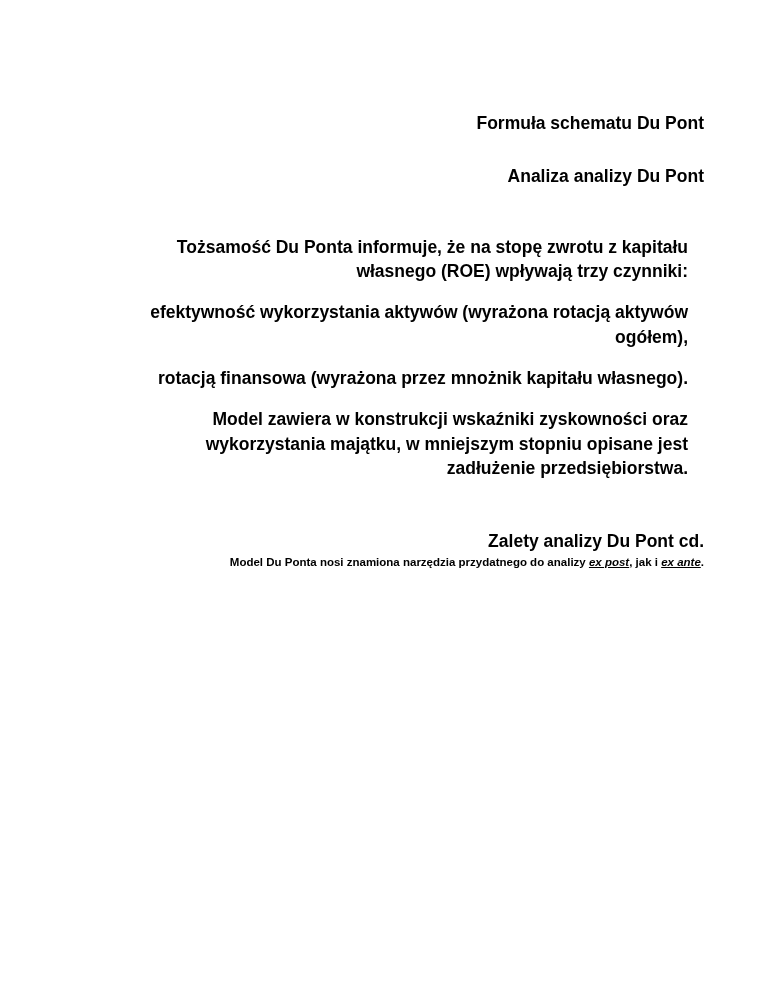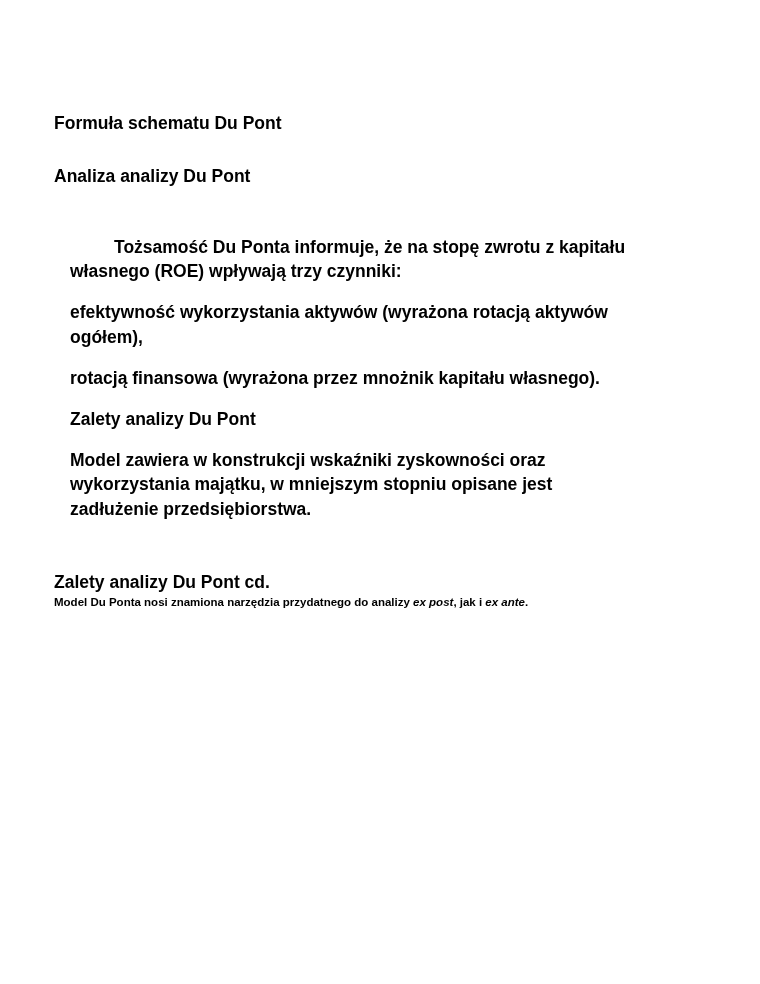--- a/index.html
+++ b/index.html
@@ -13,21 +13,22 @@
     font-family: "Liberation Sans", sans-serif;
     color: #000000;
     overflow: hidden;
   }
   .page {
     position: relative;
     width: 636px;
     height: 984px;
     background: #ffffff;
     box-sizing: border-box;
-    padding: 112px 86px 0 54px;
+    padding: 112px 86px 0 114px;
+    text-align: right;
   }
   .doc-body {
     width: 590px;
   }
   .heading {
     font-size: 17.5px;
     font-weight: bold;
     line-height: 1.33;
     margin: 0;
   }
@@ -45,20 +46,21 @@
   }
   .small-note {
     font-size: 11.5px;
     font-weight: bold;
     line-height: 1.4;
     margin: 0;
   }
   .small-note em {
     font-style: italic;
     font-weight: bold;
+    text-decoration: underline;
   }
   .block-tight p {
     margin: 16px;
   }
 </style>
 </head>
 <body>
 
 <div class="page">
   <div class="doc-body">
@@ -68,21 +70,20 @@
     <div class="gap-sm"></div>
 
     <p class="heading">Analiza analizy Du Pont</p>
 
     <div class="gap-md"></div>
 
     <div class="block-tight">
       <p class="para para-indent">Tożsamość Du Ponta informuje, że na stopę zwrotu z kapitału własnego (ROE) wpływają trzy czynniki:</p>
       <p class="para">efektywność wykorzystania aktywów (wyrażona rotacją aktywów ogółem),</p>
       <p class="para">rotacją finansowa (wyrażona przez mnożnik kapitału własnego).</p>
-      <p class="para">Zalety analizy Du Pont</p>
       <p class="para">Model zawiera w konstrukcji wskaźniki zyskowności oraz wykorzystania majątku, w mniejszym stopniu opisane jest zadłużenie przedsiębiorstwa.</p>
     </div>
 
     <div class="gap-lg"></div>
 
     <p class="heading">Zalety analizy Du Pont cd.</p>
 
     <p class="small-note"><span>Model Du Ponta nosi znamiona narzędzia przydatnego do analizy </span><em>ex post</em><span>, jak i </span><em>ex ante</em><span>.</span></p>
 
   </div>

